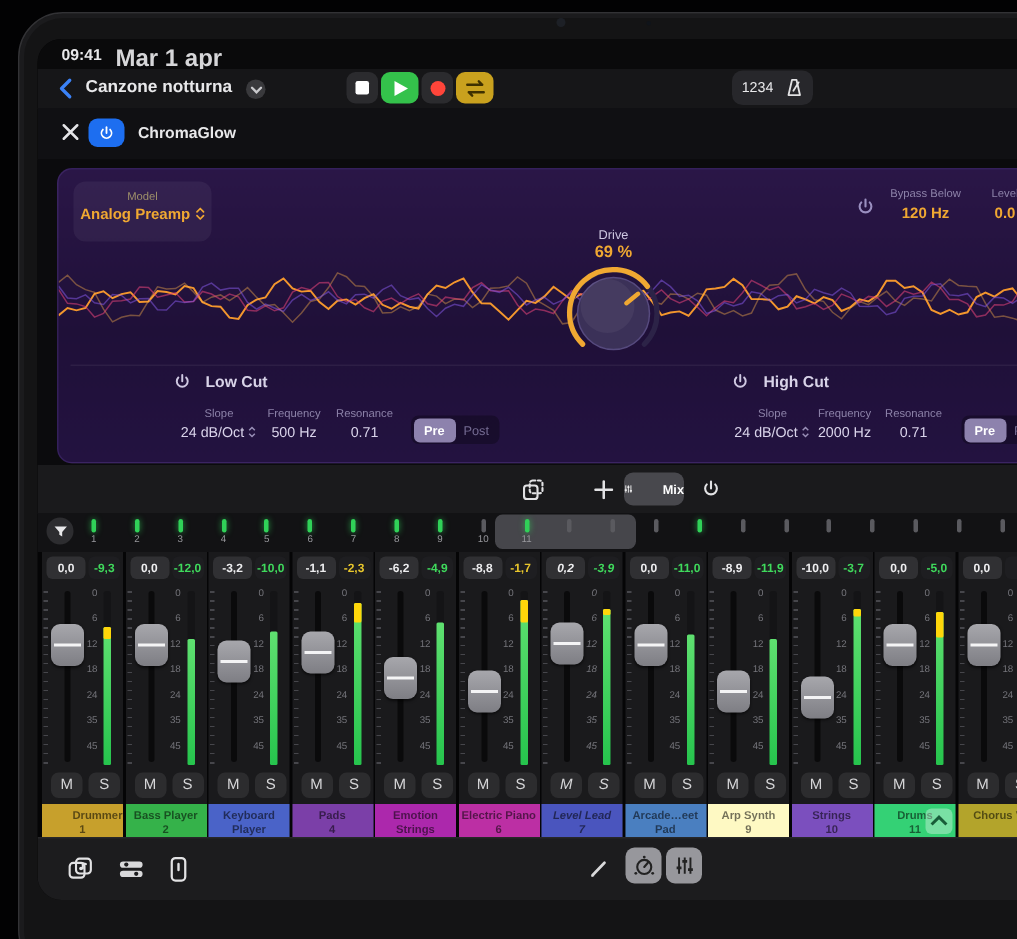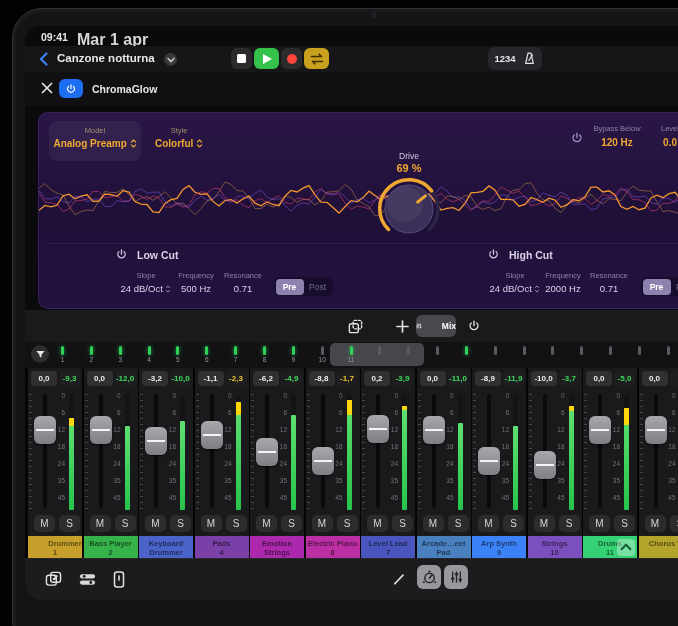--- a/index.html
+++ b/index.html
@@ -95,21 +95,21 @@
         <span style="width:10px;height:10px;background:#ff453a;border-radius:50%;"></span>
       </span>
       <span class="abs btn" style="left:279px;top:2px;width:25px;height:21px;background:#c9a11e;">
         <svg width="16" height="12" viewBox="0 0 16 12">
             <path d="M2.5 3.5h10M12.5 3.5L10.2 1.2M13.5 8.5h-10M3.5 8.5l2.3 2.3" stroke="#3e3000" stroke-width="1.6" fill="none" stroke-linecap="round" stroke-linejoin="round"></path>
           </svg>
       </span>
 
 
       <span class="abs btn" style="left:463px;top:1px;width:54px;height:23px;background:#27272b;border-radius:7px;gap:7px;">
-        <span style="font-size:9.5px;font-weight:700;">1234</span>
+        <span style="font-size:9.5px;font-weight:400;">1234</span>
         <svg width="13" height="13" viewBox="0 0 16 16">
             <path d="M6.2 1.5h3.6l2.9 12.5H3.3z" class="ic"></path>
             <path d="M7.3 10.5L11.6 3.6" class="ic"></path>
           </svg>
       </span>
     </div>
 
     <div class="row hairline" style="top:46px;height:34px;background:#101013;">
       <span class="abs" style="left:16px;top:10px;">
         <svg width="12" height="12" viewBox="0 0 12 12">
@@ -126,29 +126,20 @@
     </div>
 
     <div class="row" style="top:80px;height:204px;background:#0b0b0d;"></div>
 
     <div id="panel">
 
       <div class="abs" style="left:10px;top:8px;width:92px;height:40px;border-radius:8px;background:rgba(255,255,255,0.055);">
         <div class="amberlab" style="margin-top:5px;">Model</div>
         <div class="amber" style="font-size:10px;text-align:center;margin-top:3px;">
           <span>Analog Preamp</span>
-          <svg width="7" height="9" viewBox="0 0 8 10" style="display:inline-block;vertical-align:-1px;">
-              <path d="M1.5 3.5L4 1l2.5 2.5M1.5 6.5L4 9l2.5-2.5" stroke="#f0a832" stroke-width="1.3" fill="none" stroke-linecap="round" stroke-linejoin="round"></path>
-            </svg>
-        </div>
-      </div>
-      <div class="abs" style="left:112px;top:8px;width:56px;height:40px;">
-        <div class="amberlab" style="margin-top:5px;">Style</div>
-        <div class="amber" style="font-size:10px;text-align:center;margin-top:3px;">
-          <span>Colorful</span>
           <svg width="7" height="9" viewBox="0 0 8 10" style="display:inline-block;vertical-align:-1px;">
               <path d="M1.5 3.5L4 1l2.5 2.5M1.5 6.5L4 9l2.5-2.5" stroke="#f0a832" stroke-width="1.3" fill="none" stroke-linecap="round" stroke-linejoin="round"></path>
             </svg>
         </div>
       </div>
 
       <svg class="abs" width="14" height="14" viewBox="0 0 20 20" style="left:531px;top:18px;">
           <path d="M10 3v6.5" stroke="#9a8fc0" stroke-width="2" stroke-linecap="round"></path>
           <path d="M6 5.6a5.6 5.6 0 1 0 8 0" stroke="#9a8fc0" stroke-width="2" fill="none" stroke-linecap="round"></path>
         </svg>
@@ -367,21 +358,21 @@
           <div class="scalenum" style="top: 58px;">12</div>
           <div class="scalenum" style="top: 75px;">18</div>
           <div class="scalenum" style="top: 92px;">24</div>
           <div class="scalenum" style="top: 109px;">35</div>
           <div class="scalenum" style="top: 126px;">45</div>
           <div class="mtrack"></div>
           <div class="mfill" style="top: 52.68px; height: 89.32px;"></div>
           <div class="ms" style="left: 6px;">M</div>
           <div class="ms" style="left: 31px;">S</div>
           <div class="tlabel" style="background: rgb(74, 99, 200);">
-            <div style="font-size: 7.5px;">Keyboard Drummer</div>
+            <div style="font-size: 7.5px;">Keyboard Player</div>
             <div style="font-size: 7.5px;">3</div>
           </div>
         </div>
         <div class="strip" style="left: 169.5px;">
           <div class="pill pill1">-1,1</div>
           <div class="pill pill2" style="color: rgb(232, 198, 44);">-2,3</div>
           <div class="fticks"></div>
           <div class="groove"></div>
           <div class="handle" style="top: 52.6px;">
             <i></i>
@@ -445,21 +436,21 @@
           <div class="mtrack"></div>
           <div class="mfill" style="top: 31.8px; height: 110.2px;"></div>
           <div class="mpeak" style="top: 31.8px; height: 15.08px;"></div>
           <div class="ms" style="left: 6px;">M</div>
           <div class="ms" style="left: 31px;">S</div>
           <div class="tlabel" style="background: rgb(188, 47, 164);">
             <div style="font-size: 7.5px;">Electric Piano</div>
             <div style="font-size: 7.5px;">6</div>
           </div>
         </div>
-        <div class="strip" style="left: 336px;">
+        <div class="strip" style="left: 336px; font-style: italic;">
           <div class="pill pill1">0,2</div>
           <div class="pill pill2" style="color: rgb(63, 217, 92);">-3,9</div>
           <div class="fticks"></div>
           <div class="groove"></div>
           <div class="handle" style="top: 47.1px;">
             <i></i>
           </div>
           <div class="scalenum" style="top: 24px;">0</div>
           <div class="scalenum" style="top: 41px;">6</div>
           <div class="scalenum" style="top: 58px;">12</div>
@@ -513,21 +504,21 @@
           <div class="scalenum" style="top: 41px;">6</div>
           <div class="scalenum" style="top: 58px;">12</div>
           <div class="scalenum" style="top: 75px;">18</div>
           <div class="scalenum" style="top: 92px;">24</div>
           <div class="scalenum" style="top: 109px;">35</div>
           <div class="scalenum" style="top: 126px;">45</div>
           <div class="mtrack"></div>
           <div class="mfill" style="top: 58.48px; height: 83.52px;"></div>
           <div class="ms" style="left: 6px;">M</div>
           <div class="ms" style="left: 31px;">S</div>
-          <div class="tlabel" style="background: #3b82f6;">
+          <div class="tlabel" style="background: #fef9c3;">
             <div style="font-size: 7.5px;">Arp Synth</div>
             <div style="font-size: 7.5px;">9</div>
           </div>
         </div>
         <div class="strip" style="left: 502.5px;">
           <div class="pill pill1">-10,0</div>
           <div class="pill pill2" style="color: rgb(63, 217, 92);">-3,7</div>
           <div class="fticks"></div>
           <div class="groove"></div>
           <div class="handle" style="top: 83.4px;">

